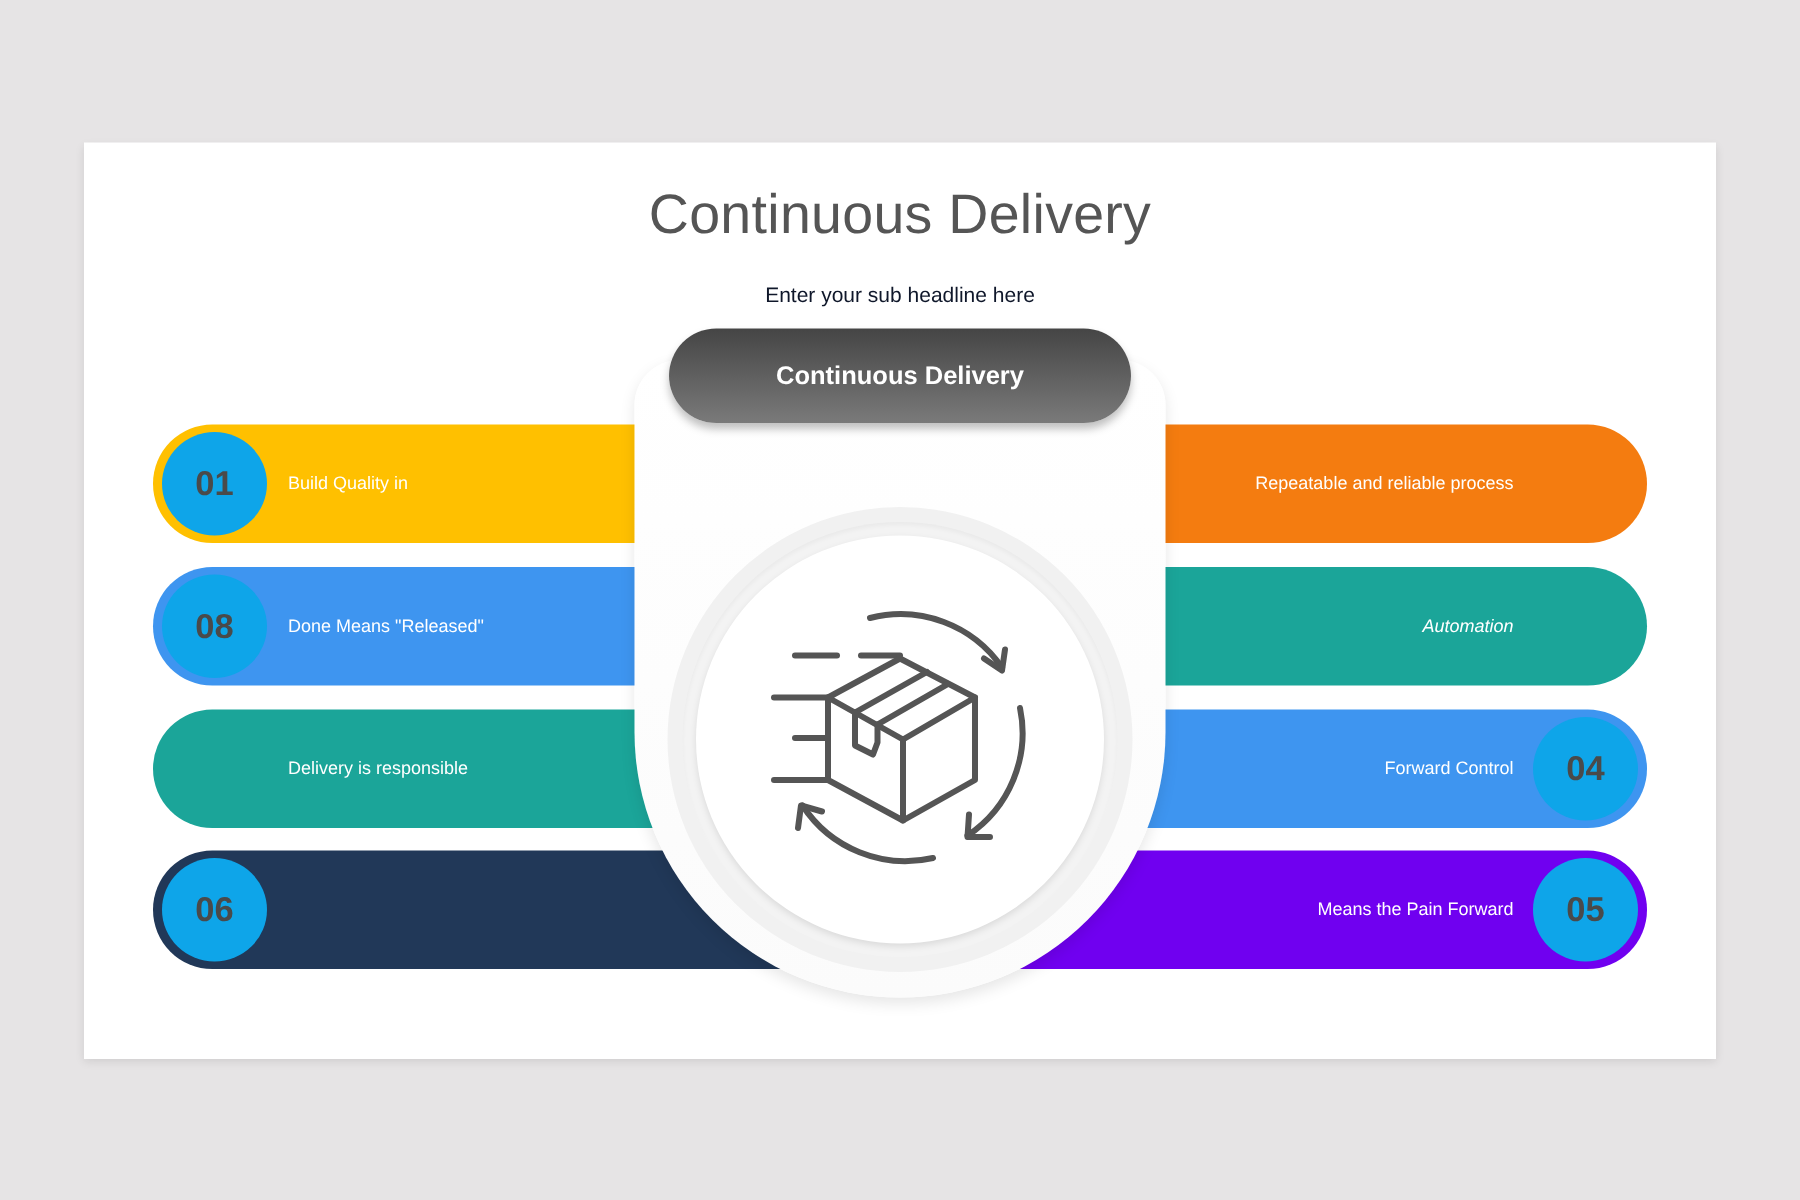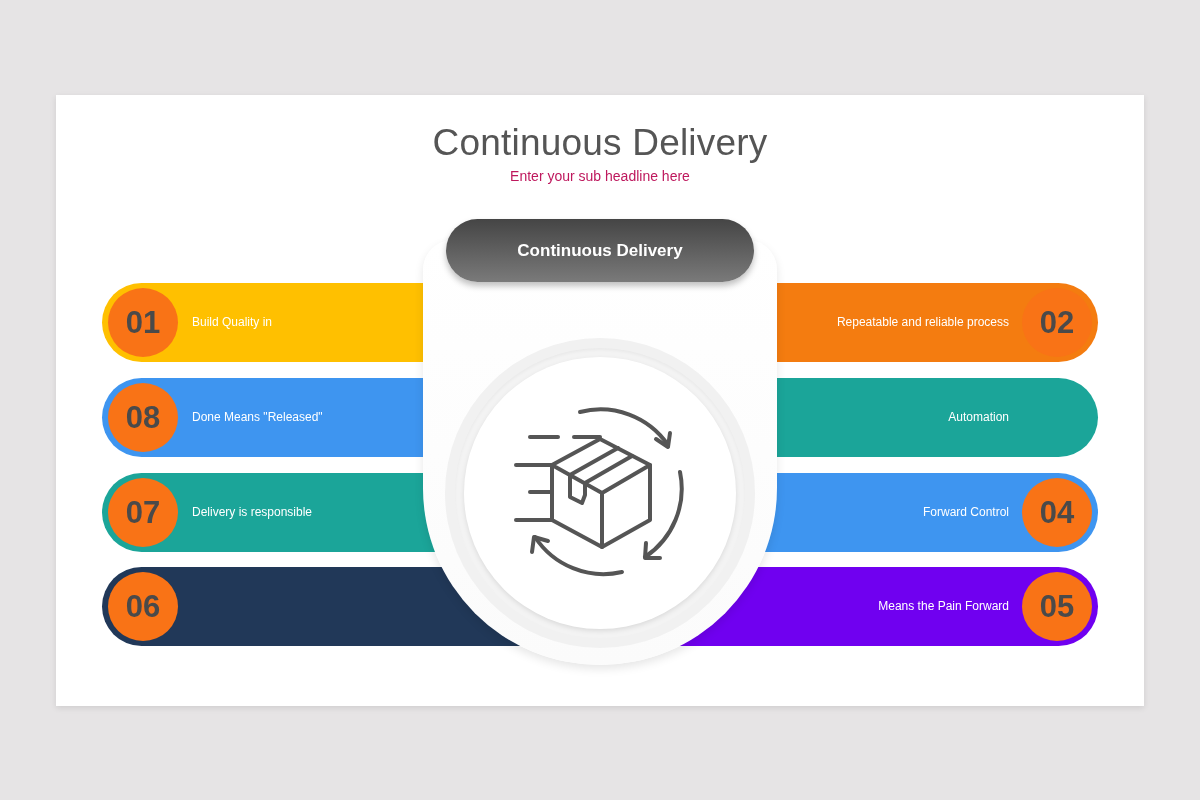--- a/index.html
+++ b/index.html
@@ -7,32 +7,32 @@
     body { background: #e6e4e5; font-family: "Liberation Sans", "DejaVu Sans", sans-serif; position: relative; }
     .slide {
       position: absolute; left: 56px; top: 95px; width: 1088px; height: 611px;
       background: #ffffff; box-shadow: 0 2px 6px rgba(0,0,0,0.10);
     }
     .title {
       position: absolute; left: 0; top: 122px; width: 1200px; text-align: center;
       font-size: 37px; color: #555555; font-weight: normal; letter-spacing: 0.2px;
     }
     .subtitle {
-      position: absolute; left: 0; top: 168px; width: 1200px; text-align: center;
-      font-size: 14px; color: #be185d;
+      position: absolute; left: 0; top: 188px; width: 1200px; text-align: center;
+      font-size: 14px; color: #0f172a;
     }
     .row {
       position: absolute; height: 79px; border-radius: 40px;
     }
     .row.left { left: 102px; width: 500px; border-top-right-radius: 0; border-bottom-right-radius: 0; }
     .row.right { left: 598px; width: 500px; border-top-left-radius: 0; border-bottom-left-radius: 0; }
     .num-circle {
       position: absolute; top: 5px; width: 70px; height: 69px; border-radius: 50%;
-      background: #f97316; display: flex; align-items: center; justify-content: center;
-      font-size: 31px; font-weight: bold; color: #4a4a4a;
+      background: #0ea5e9; display: flex; align-items: center; justify-content: center;
+      font-size: 23px; font-weight: bold; color: #4a4a4a;
     }
     .row.left .num-circle { left: 6px; }
     .row.right .num-circle { right: 6px; }
     .row-label {
       position: absolute; top: 0; height: 79px; display: flex; align-items: center;
       color: #ffffff; font-size: 12px; line-height: 19px;
     }
     .row.left .row-label { left: 90px; }
     .row.right .row-label { right: 89px; text-align: center; justify-content: flex-end; width: 260px; }
 
@@ -74,32 +74,30 @@
 
 <div class="row left" style="top:283px; background:#FFC000;">
   <div class="num-circle">01</div>
   <div class="row-label">Build Quality in</div>
 </div>
 <div class="row left" style="top:378px; background:#3E95F0;">
   <div class="num-circle">08</div>
   <div class="row-label">Done Means "Released"</div>
 </div>
 <div class="row left" style="top:473px; background:#1BA599;">
-  <div class="num-circle">07</div>
   <div class="row-label">Delivery is responsible</div>
 </div>
 <div class="row left" style="top:567px; background:#213858;">
   <div class="num-circle">06</div>
 </div>
 
 <div class="row right" style="top:283px; background:#F47C10;">
   <div class="row-label">Repeatable and reliable process</div>
-  <div class="num-circle">02</div>
 </div>
-<div class="row right" style="top:378px; background:#1BA599;">
+<div class="row right" style="top:378px; background:#1BA599;font-style:italic;">
   <div class="row-label">Automation</div>
 </div>
 <div class="row right" style="top:473px; background:#3E95F0;">
   <div class="row-label">Forward Control</div>
   <div class="num-circle">04</div>
 </div>
 <div class="row right" style="top:567px; background:#7000F0;">
   <div class="row-label">Means the Pain Forward</div>
   <div class="num-circle">05</div>
 </div>

